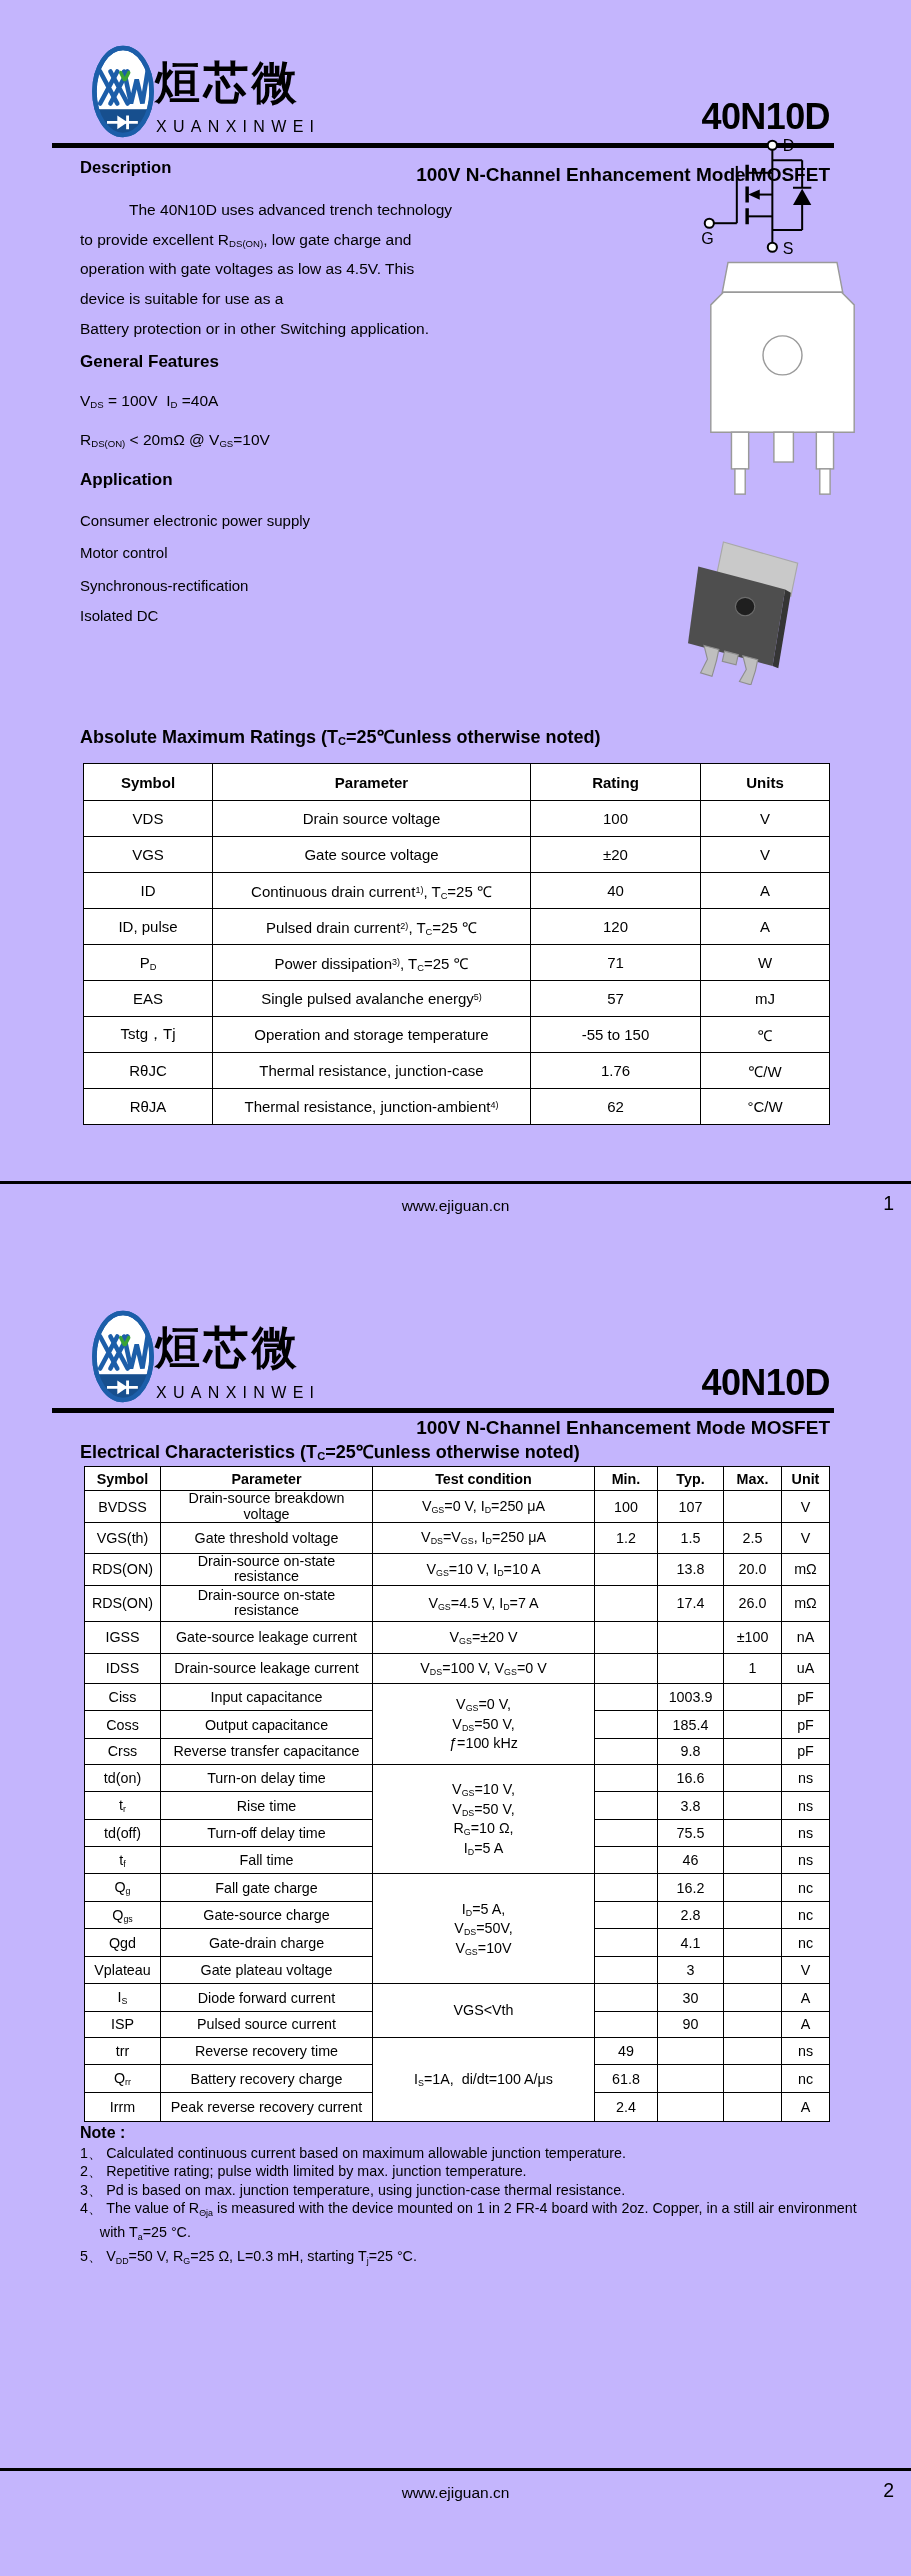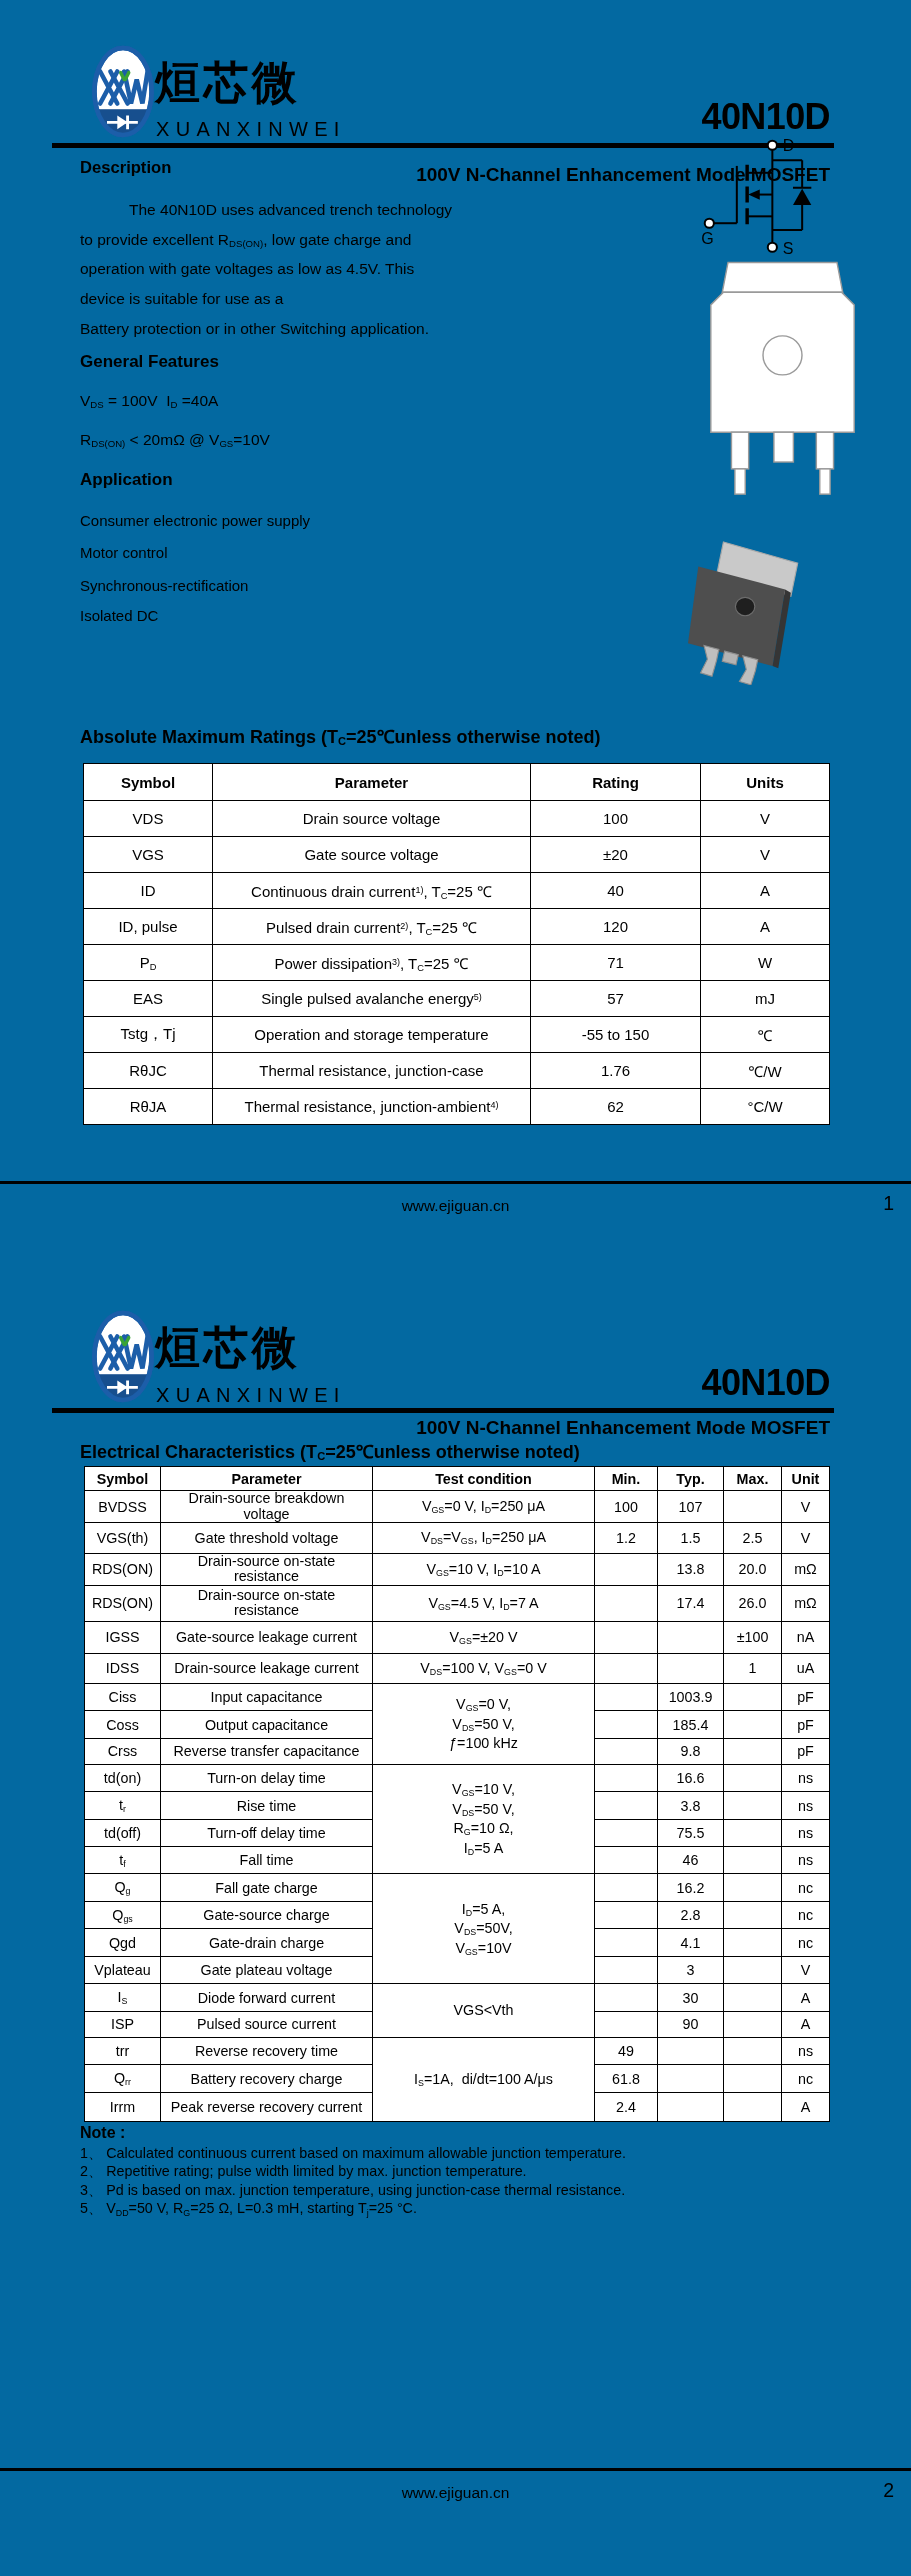--- a/index.html
+++ b/index.html
@@ -1,27 +1,27 @@
 <!DOCTYPE html>
 <html style="font-size:9.2px"><head>
 <meta charset="utf-8">
 <style>
   html,body{margin:0;padding:0;background:#fff;}
-  #canvas{position:relative;width:911px;height:2576px;background:#0369a1;overflow:hidden;
+  #canvas{position:relative;width:911px;height:2576px;background:#c4b5fd;overflow:hidden;
           font-family:"Liberation Sans", sans-serif;color:#000;}
   .abs{position:absolute;}
   .right-align{text-align:right;}
   .rule{background:#000;}
   .part-title{font-size:36px;font-weight:bold;letter-spacing:-0.6px;}
   .subtitle{font-size:19px;font-weight:bold;}
   .sec-title{font-size:17px;font-weight:bold;}
   .tbl-title{font-size:18px;font-weight:bold;white-space:nowrap;}
   .body-line{font-size:15.5px;white-space:nowrap;}
   .brand-cn{font-size:45px;font-weight:900;letter-spacing:3.4px;line-height:1;}
-  .brand-en{font-size:20px;letter-spacing:6.3px;line-height:1;}
+  .brand-en{font-size:16px;letter-spacing:6.3px;line-height:1;}
   .footer-url{font-size:15.5px;}
   .footer-num{font-size:19.5px;}
   sub{font-size:62%;vertical-align:-18%;}
   sup{font-size:60%;vertical-align:38%;}
   table.ds{border-collapse:collapse;table-layout:fixed;background:#fff;}
   table.ds td,table.ds th{border:1.1px solid #000;text-align:center;vertical-align:middle;
        padding:0 2.3px;overflow:hidden;}
   table.ds th{font-weight:bold;}
   table.ds{border:1.7px solid #000;}
   #t1{font-size:15px;}
@@ -455,20 +455,21 @@
             <td>A</td>
           </tr>
         </tbody>
     </table>
 
     <div class="abs sec-title" style="left:80px;top:2124px;font-size:16px;">Note :</div>
     <div class="abs notes" style="left:80px;top:2144px;">
       <div class="note-line">1、 Calculated continuous current based on maximum allowable junction temperature.</div>
       <div class="note-line">2、 Repetitive rating; pulse width limited by max. junction temperature.</div>
       <div class="note-line">3、 Pd is based on max. junction temperature, using junction-case thermal resistance.</div>
+      <div class="note-line">4、 The value of R<sub>Θja</sub> is measured with the device mounted on 1 in 2 FR-4 board with 2oz. Copper, in a still air environment<br>&nbsp;&nbsp;&nbsp;&nbsp;&nbsp;with T<sub>a</sub>=25 °C.</div>
       <div class="note-line">5、 V<sub>DD</sub>=50 V, R<sub>G</sub>=25 Ω, L=0.3 mH, starting T<sub>j</sub>=25 °C.</div>
     </div>
 
     <div class="abs rule" style="left:0;top:2468px;width:911px;height:3.4px;"></div>
     <div class="abs footer-url" style="left:0;top:2484px;width:911px;text-align:center;">www.ejiguan.cn</div>
     <div class="abs footer-num" style="right:17px;top:2479px;">2</div>
   </div>
 
 </div>
 

